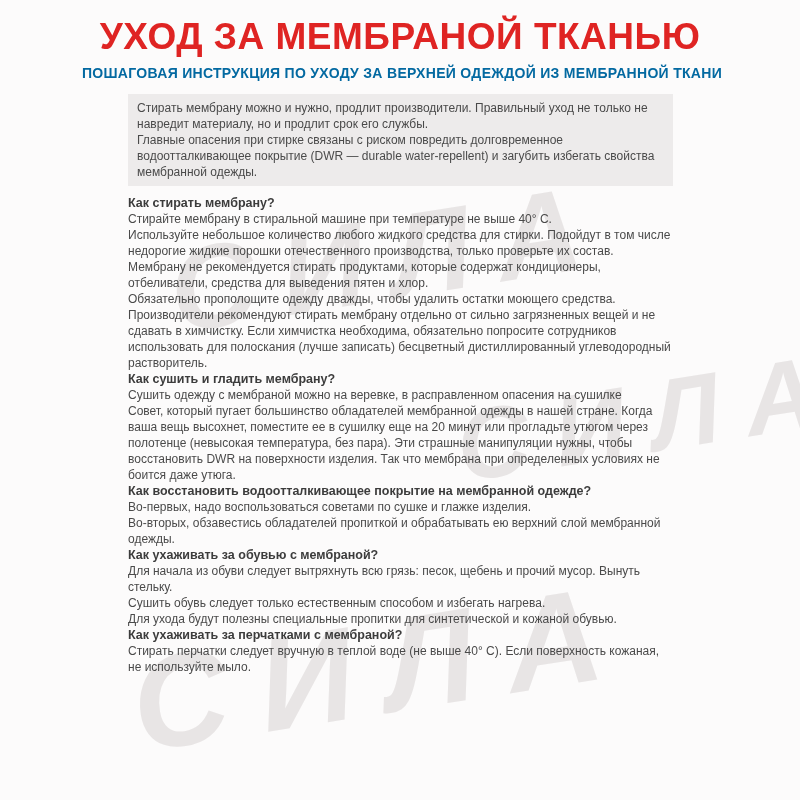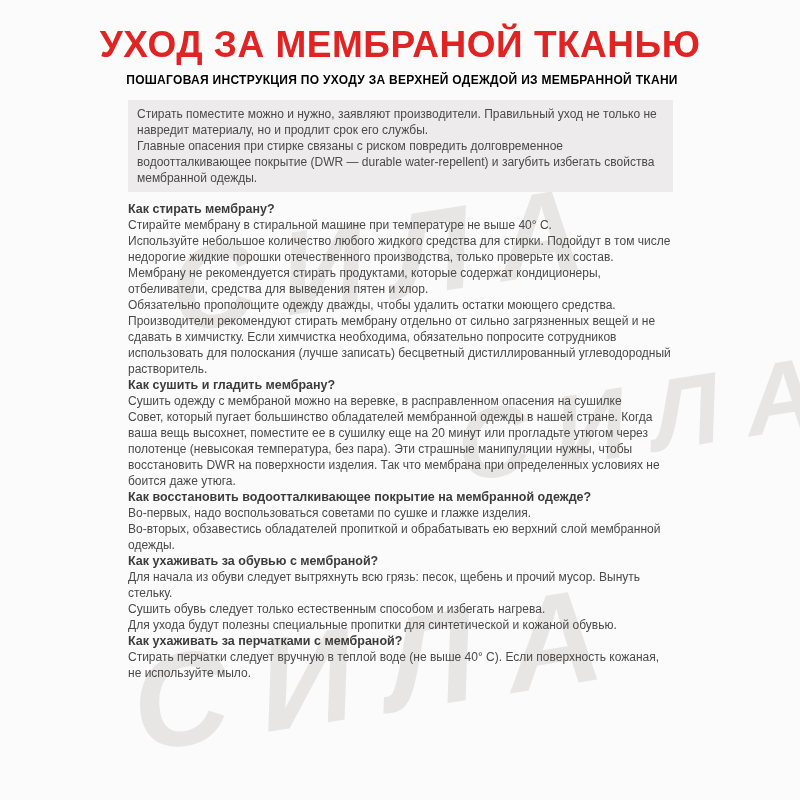--- a/index.html
+++ b/index.html
@@ -19,32 +19,32 @@
     letter-spacing:26px;
     transform:rotate(-9deg);
     white-space:nowrap;
     user-select:none;
   }
   .wm1 { left:168px; top:190px; font-size:118px; }
   .wm2 { left:455px; top:360px; font-size:100px; }
   .wm3 { left:130px; top:592px; font-size:132px; letter-spacing:32px; }
   .content { position:relative; z-index:1; }
   .title {
-    margin:0; padding-top:24px;
+    margin:0; padding-top:16px;
     text-align:center;
     color:#df2423;
     font-size:37px;
     font-weight:bold;
     letter-spacing:0.5px;
   }
   .subtitle {
     margin:7px 0 0 4px;
     text-align:center;
-    color:#000000;
-    font-size:12px;
+    color:#0369a1;
+    font-size:14px;
     font-weight:bold;
     letter-spacing:0.3px;
   }
   .intro {
     margin:13px 127px 0 128px;
     background:#edebeb;
     padding:6px 9px;
     color:#4a4a4a;
     font-size:12px;
     line-height:16px;
@@ -71,21 +71,21 @@
 <div class="page">
   <div class="watermark wm1">СИЛА</div>
   <div class="watermark wm2">СИЛА</div>
   <div class="watermark wm3">СИЛА</div>
 
   <div class="content">
     <h1 class="title">УХОД ЗА МЕМБРАНОЙ ТКАНЬЮ</h1>
     <div class="subtitle">ПОШАГОВАЯ ИНСТРУКЦИЯ ПО УХОДУ ЗА ВЕРХНЕЙ ОДЕЖДОЙ ИЗ МЕМБРАННОЙ ТКАНИ</div>
 
     <div class="intro">
-      <p>Стирать поместите можно и нужно, заявляют производители. Правильный уход не только не навредит материалу, но и продлит срок его службы.</p>
+      <p>Стирать мембрану можно и нужно, продлит производители. Правильный уход не только не навредит материалу, но и продлит срок его службы.</p>
       <p>Главные опасения при стирке связаны с риском повредить долговременное водоотталкивающее покрытие (DWR — durable water-repellent) и загубить избегать свойства мембранной одежды.</p>
     </div>
 
     <div class="body">
 
       <div>
         <h2>Как стирать мембрану?</h2>
         <p>Стирайте мембрану в стиральной машине при температуре не выше 40° С.</p>
         <p>Используйте небольшое количество любого жидкого средства для стирки. Подойдут в том числе недорогие жидкие порошки отечественного производства, только проверьте их состав. Мембрану не рекомендуется стирать продуктами, которые содержат кондиционеры, отбеливатели, средства для выведения пятен и хлор.</p>
         <p>Обязательно прополощите одежду дважды, чтобы удалить остатки моющего средства.</p>

